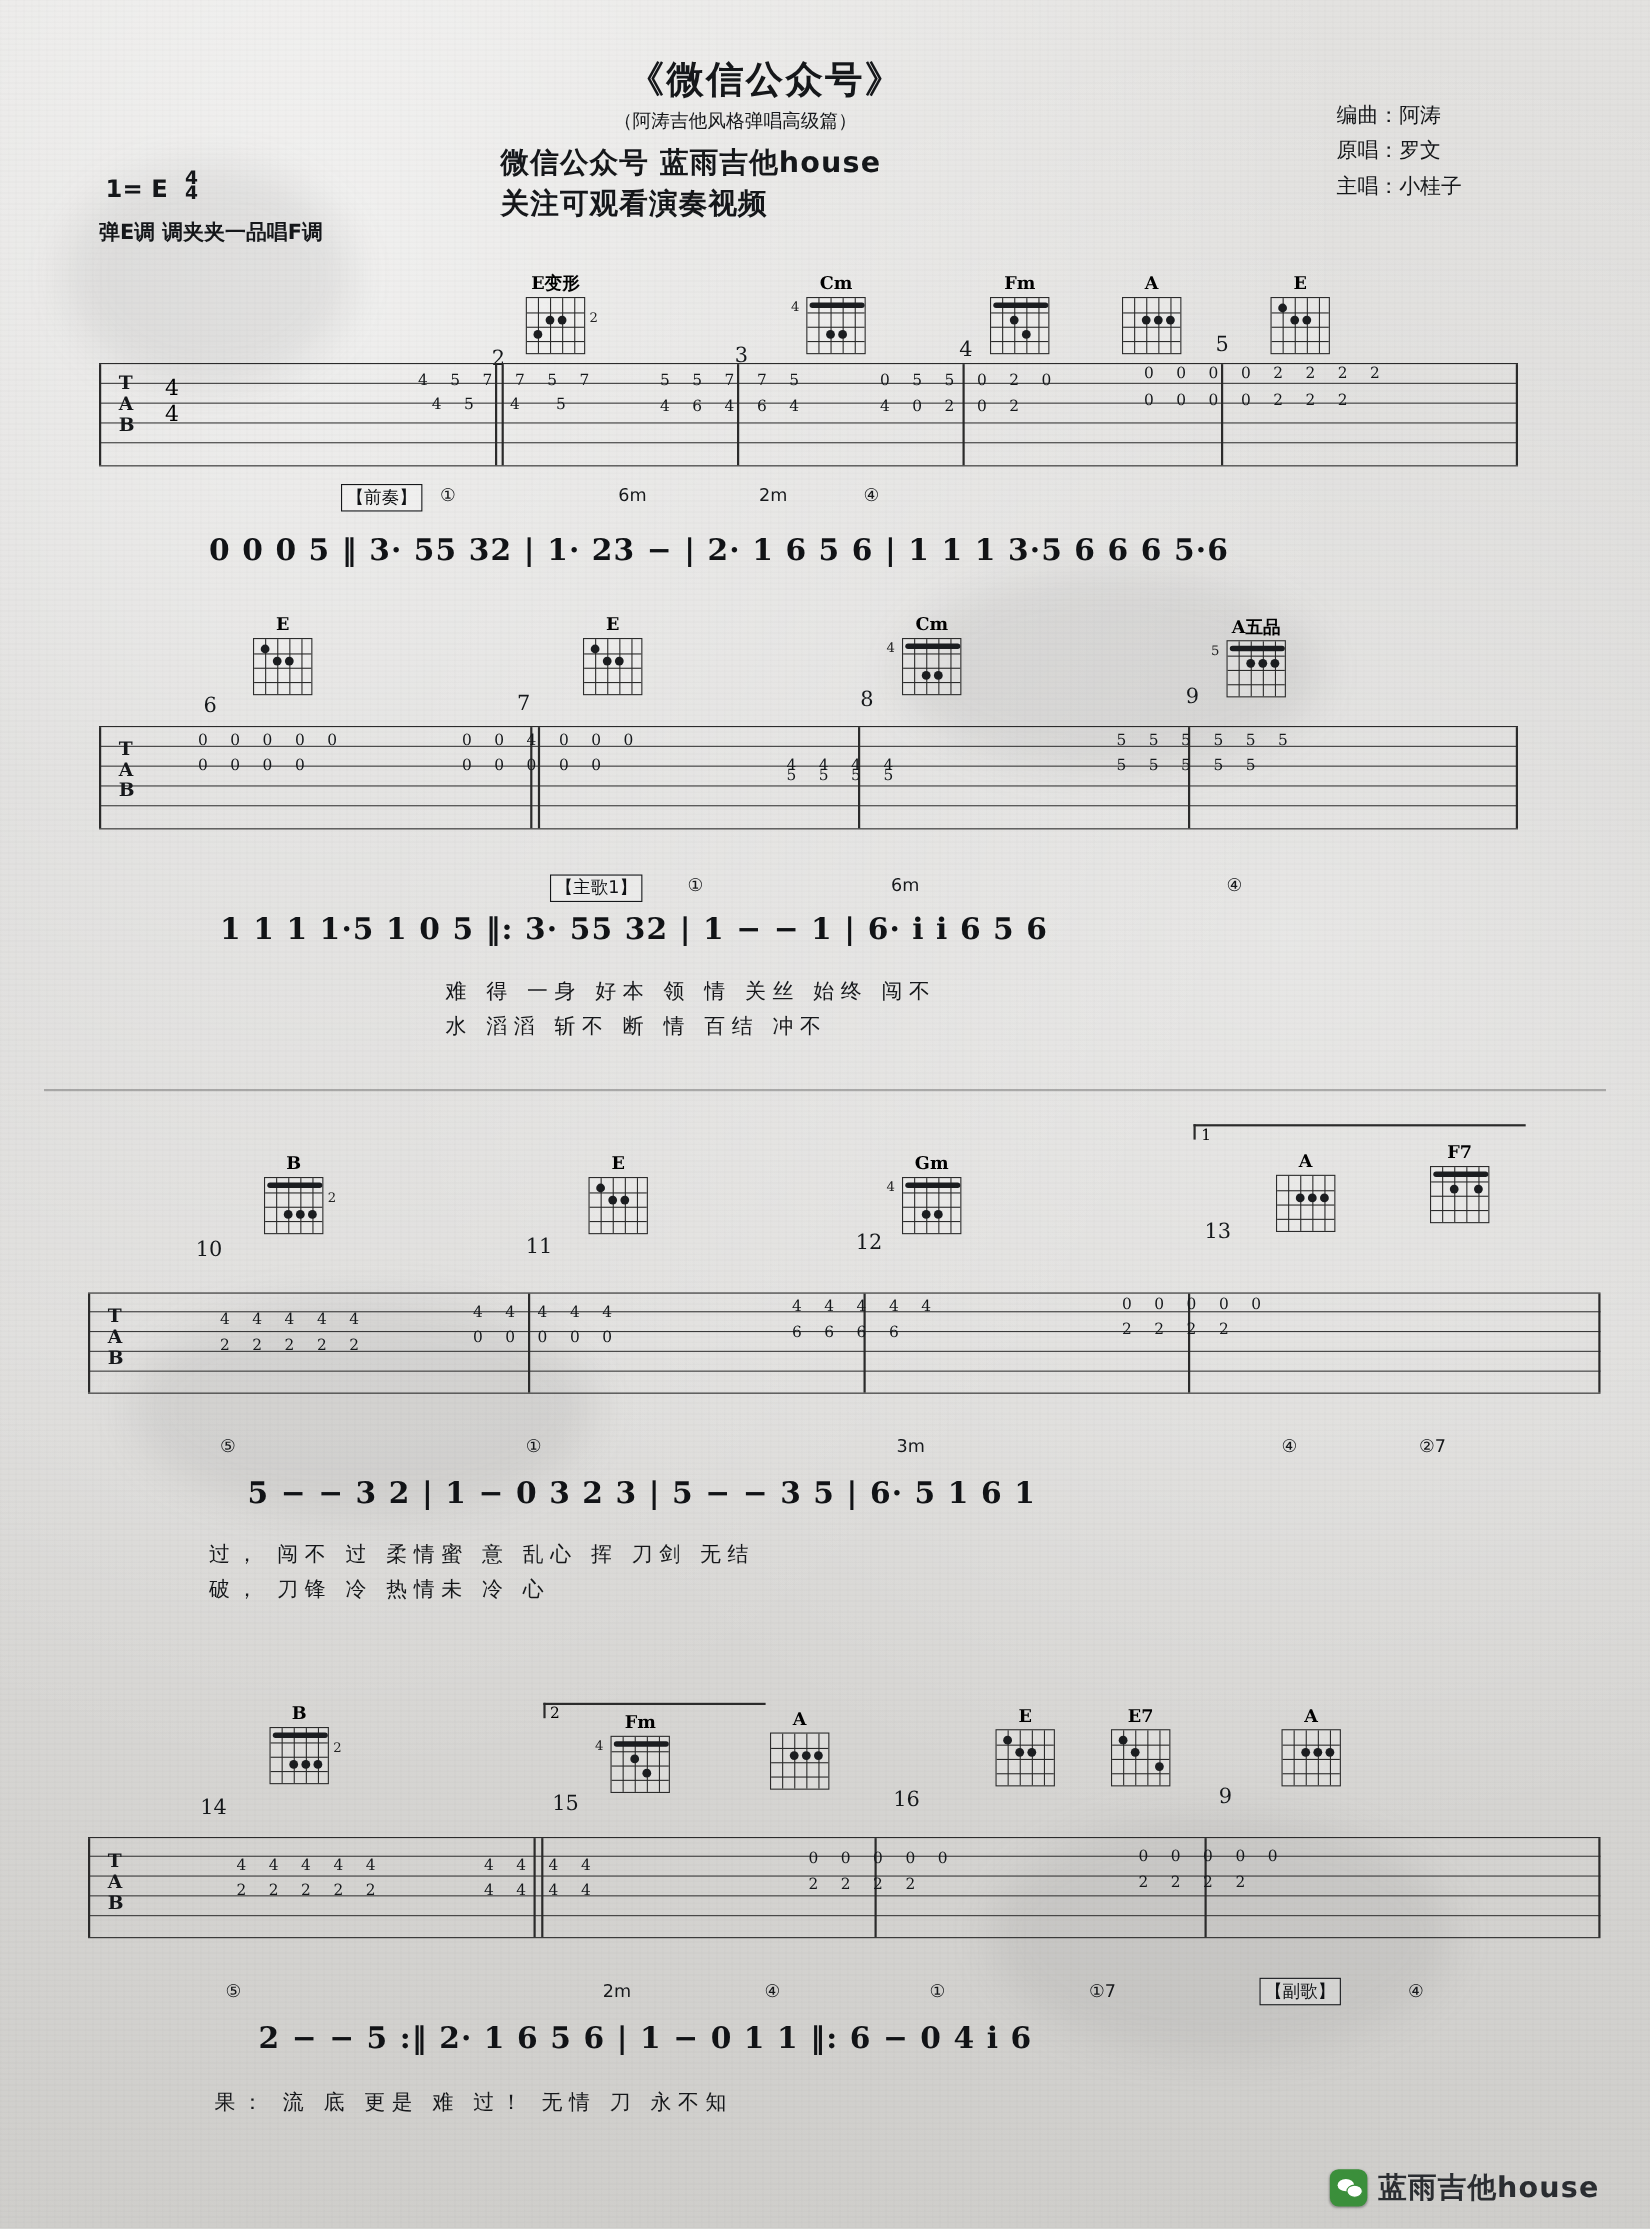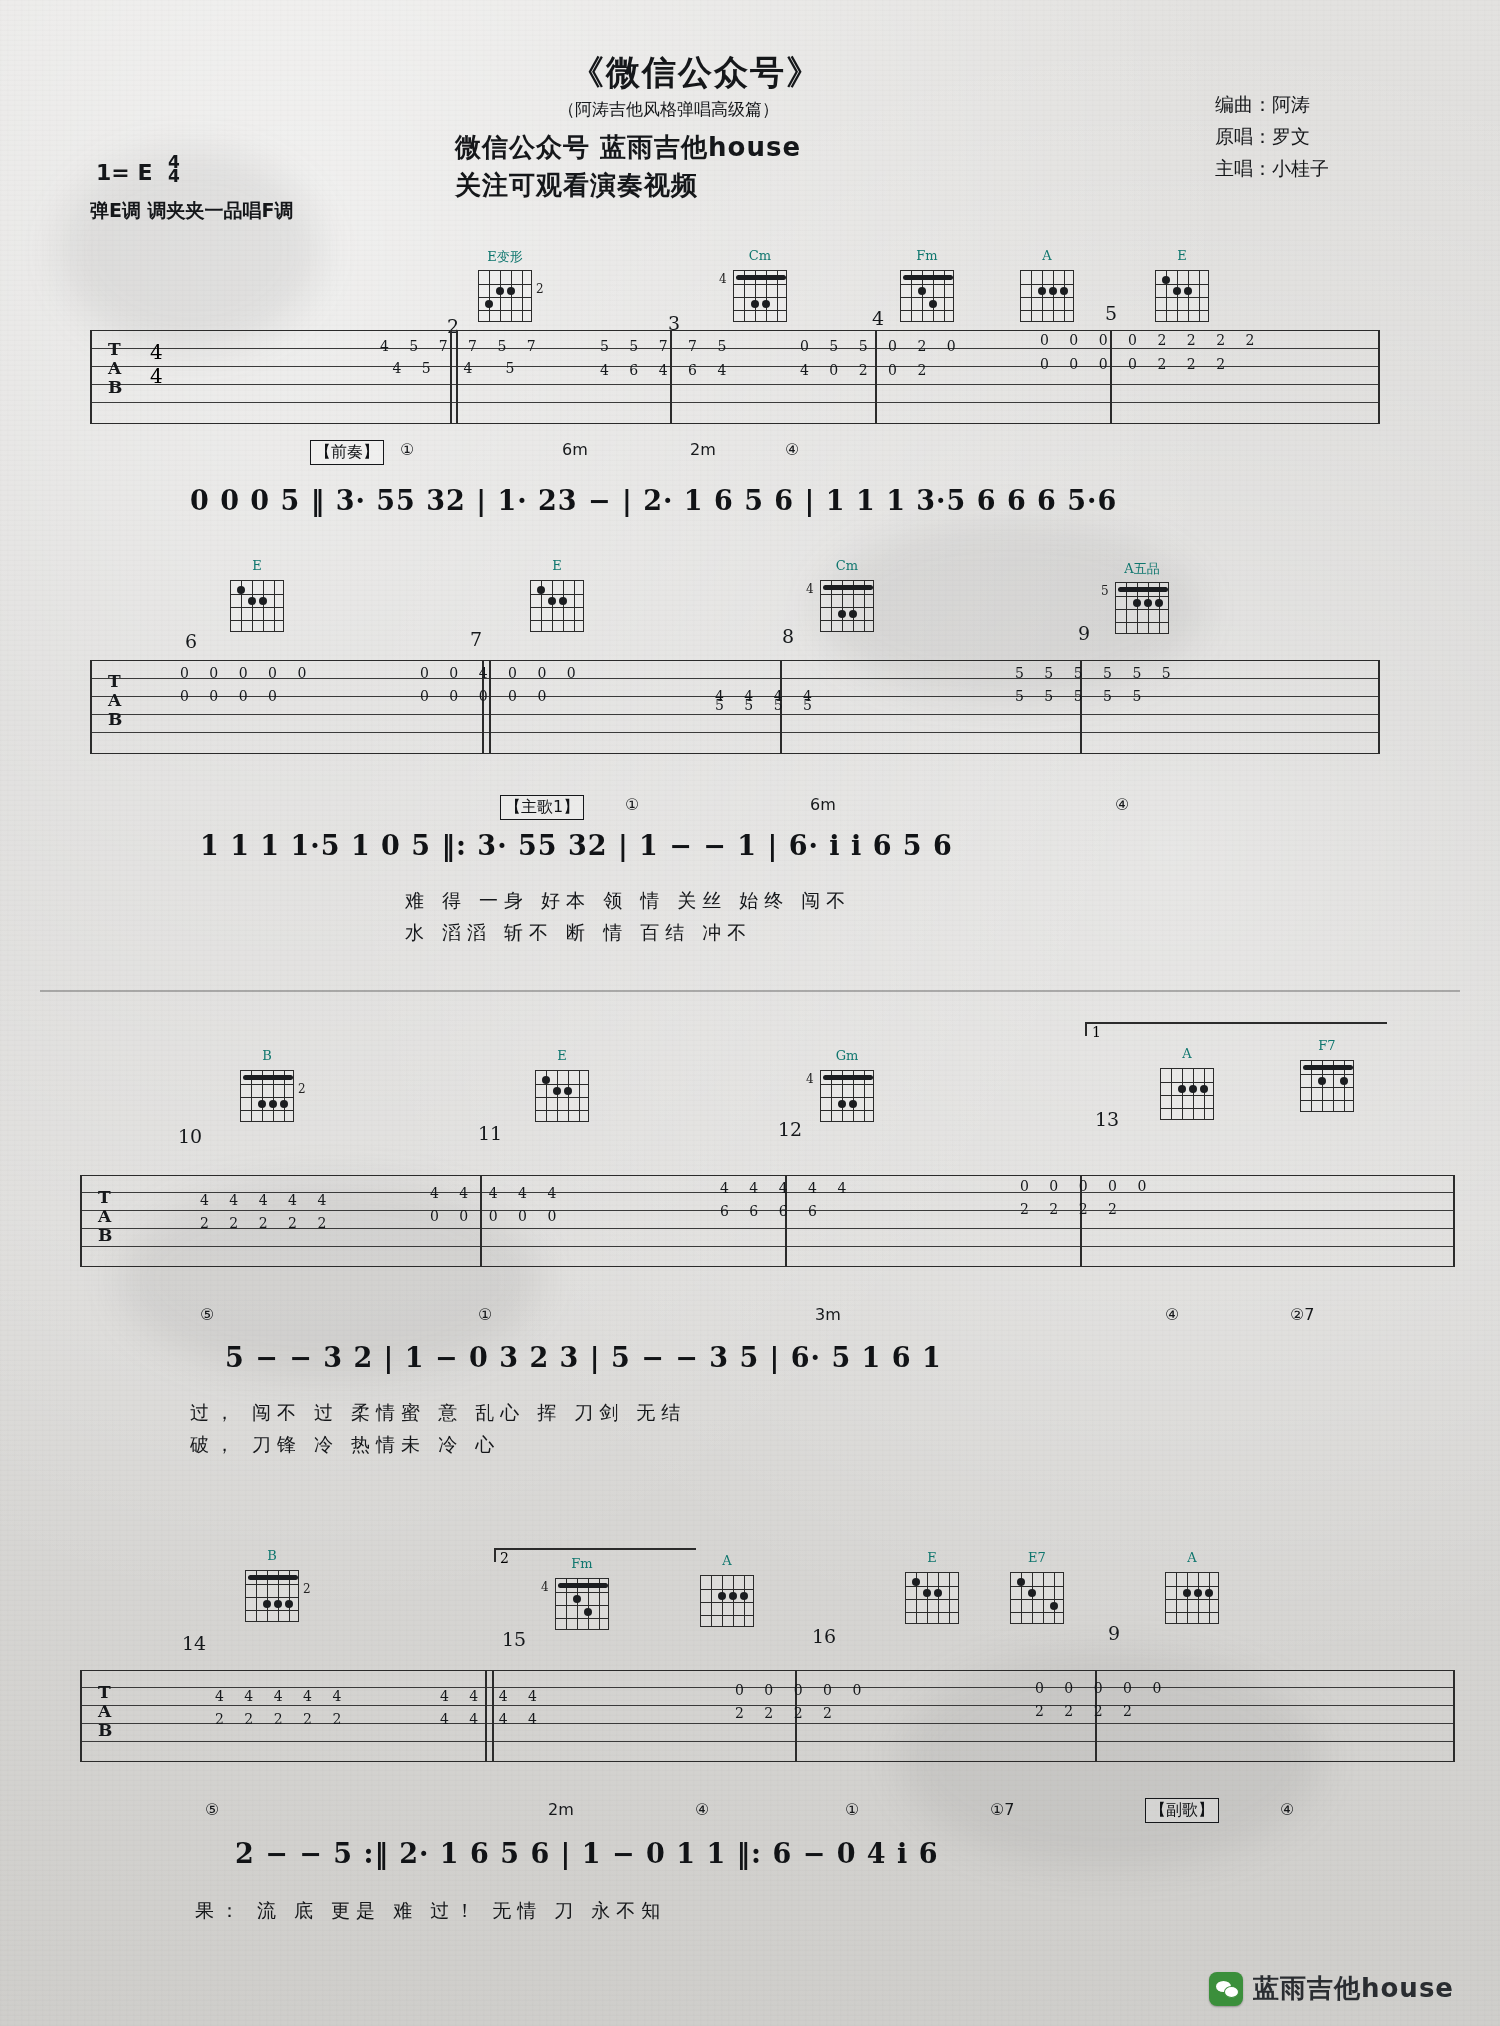--- a/index.html
+++ b/index.html
@@ -38,21 +38,21 @@
   .key{font-size:22px;font-weight:700;}
   .keysub{font-size:19px;font-weight:700;}
   .num{font-family:"DejaVu Serif","Liberation Serif",serif;}
   .tabbox{position:absolute;border-top:1.6px solid #2b2b2b;border-bottom:1.6px solid #2b2b2b;}
   .tabline{position:absolute;left:0;right:0;height:1px;background:#3a3a3a;}
   .barline{position:absolute;width:1.6px;background:#2b2b2b;}
   .TABletters{position:absolute;font-family:"DejaVu Serif","Liberation Serif",serif;font-weight:700;font-size:17px;line-height:19px;color:#16181b;}
 
   
   .chord{position:absolute;}
-  .chord .cname{position:absolute;left:50%;transform:translateX(-50%);top:-22px;font-size:13px;font-weight:400;font-family:"DejaVu Serif","Liberation Serif",serif;color:#0f766e;white-space:nowrap;}
+  .chord .cname{position:absolute;left:50%;transform:translateX(-50%);top:-22px;font-size:16px;font-weight:700;font-family:"DejaVu Serif","Liberation Serif",serif;color:#000000;white-space:nowrap;}
   .grid{position:relative;width:54px;height:52px;border:1.4px solid #2b2b2b;box-sizing:border-box;background:rgba(255,255,255,.20);}
   .grid i{position:absolute;background:#2b2b2b;}
   .dot{position:absolute;width:8px;height:8px;border-radius:50%;background:#1b1d20;}
   .bar{position:absolute;height:5px;border-radius:3px;background:#1b1d20;}
   .fretno{position:absolute;left:-13px;top:-2px;font-size:12px;font-family:"DejaVu Serif","Liberation Serif",serif;color:#222;}
 
   .measureno{position:absolute;font-family:"DejaVu Serif","Liberation Serif",serif;font-size:19px;color:#15181b;}
 
   
   .jp{position:absolute;font-family:"DejaVu Serif","Liberation Serif",serif;font-size:27px;font-weight:700;color:#111316;letter-spacing:1px;white-space:nowrap;}

